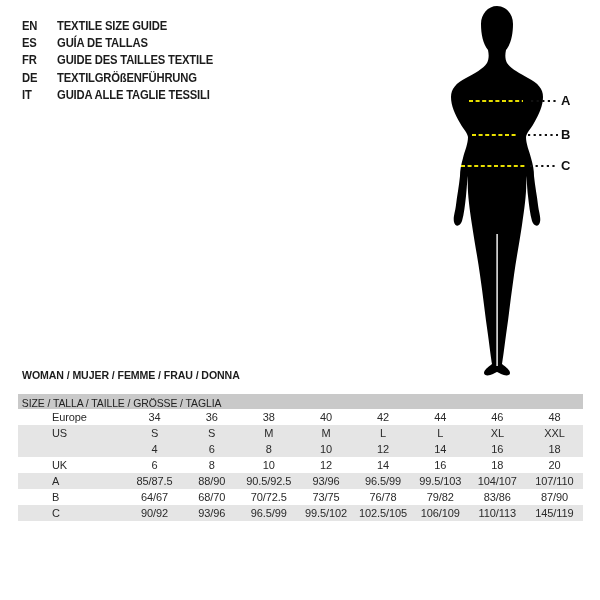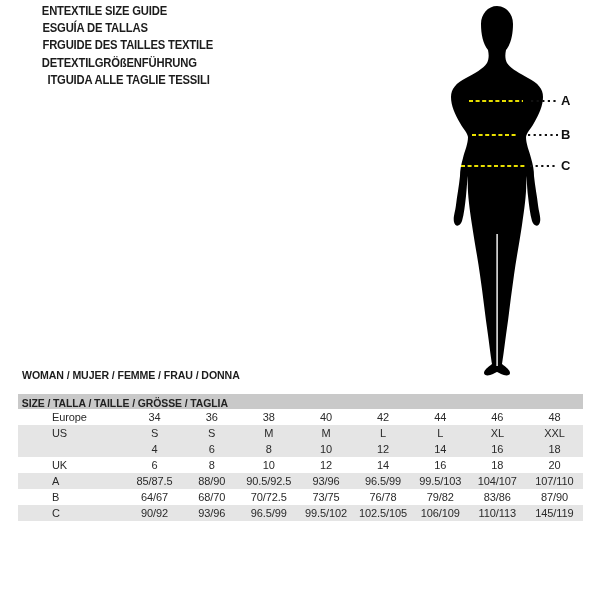--- a/index.html
+++ b/index.html
@@ -1,40 +1,40 @@
 <!DOCTYPE html>
 <html><head>
 <meta charset="utf-8">
 <style>
   html,body { margin:0; padding:0; background:#fff; }
   .canvas {
     position:relative; width:600px; height:600px; background:#ffffff;
     font-family:"Liberation Sans", sans-serif; color:#1c1c1c; overflow:hidden;
   }
   
-  .lang-list { position:absolute; left:22px; top:2px;text-align:right; }
+  .lang-list { position:absolute; left:22px; top:17px; }
   .lang-row { display:flex; height:17.3px; align-items:center;
               transform:scaleX(0.9); transform-origin:left center; }
   .lang-code  { width:39px; font-size:12.5px; font-weight:bold; letter-spacing:-0.2px; }
   .lang-title { font-size:12.5px; font-weight:bold; letter-spacing:-0.2px; white-space:nowrap; }
 
   
   .figure-svg { position:absolute; left:430px; top:0; }
   .m-label { position:absolute; left:561px; width:16px; text-align:left;
              font-size:13px; font-weight:bold; color:#111; }
   .m-label.a { top:93px; } .m-label.b { top:127px; } .m-label.c { top:158px; }
 
   
   .category-title { position:absolute; left:22px; top:369px; font-size:11.5px;
                     font-weight:bold; letter-spacing:-0.1px;
                     transform:scaleX(0.92); transform-origin:left center; white-space:nowrap; }
 
   
   .size-table { position:absolute; left:18px; top:394px; width:565px; }
-  .thead { height:15px; background:#c9c9c9; line-height:15px; overflow:hidden;font-weight:bold; }
+  .thead { height:15px; background:#c9c9c9; line-height:15px; overflow:hidden; }
   .thead-text { display:inline-block; padding-left:4px; font-size:11px; color:#222;
                 letter-spacing:-0.1px; transform:scaleX(0.95); transform-origin:left center;
                 white-space:nowrap; }
   .trow { display:flex; height:16px; line-height:16px; font-size:11px; color:#2a2a2a; }
   .trow.shaded { background:#e5e5e5;justify-content:center; }
   .tlabel { width:78px; padding-left:4px; box-sizing:border-box; letter-spacing:-0.1px;margin-left:30px; }
   .tcell  { flex:1; text-align:center; letter-spacing:-0.1px; }
 
   
   .legend { position:absolute; left:22px; top:545px; }

